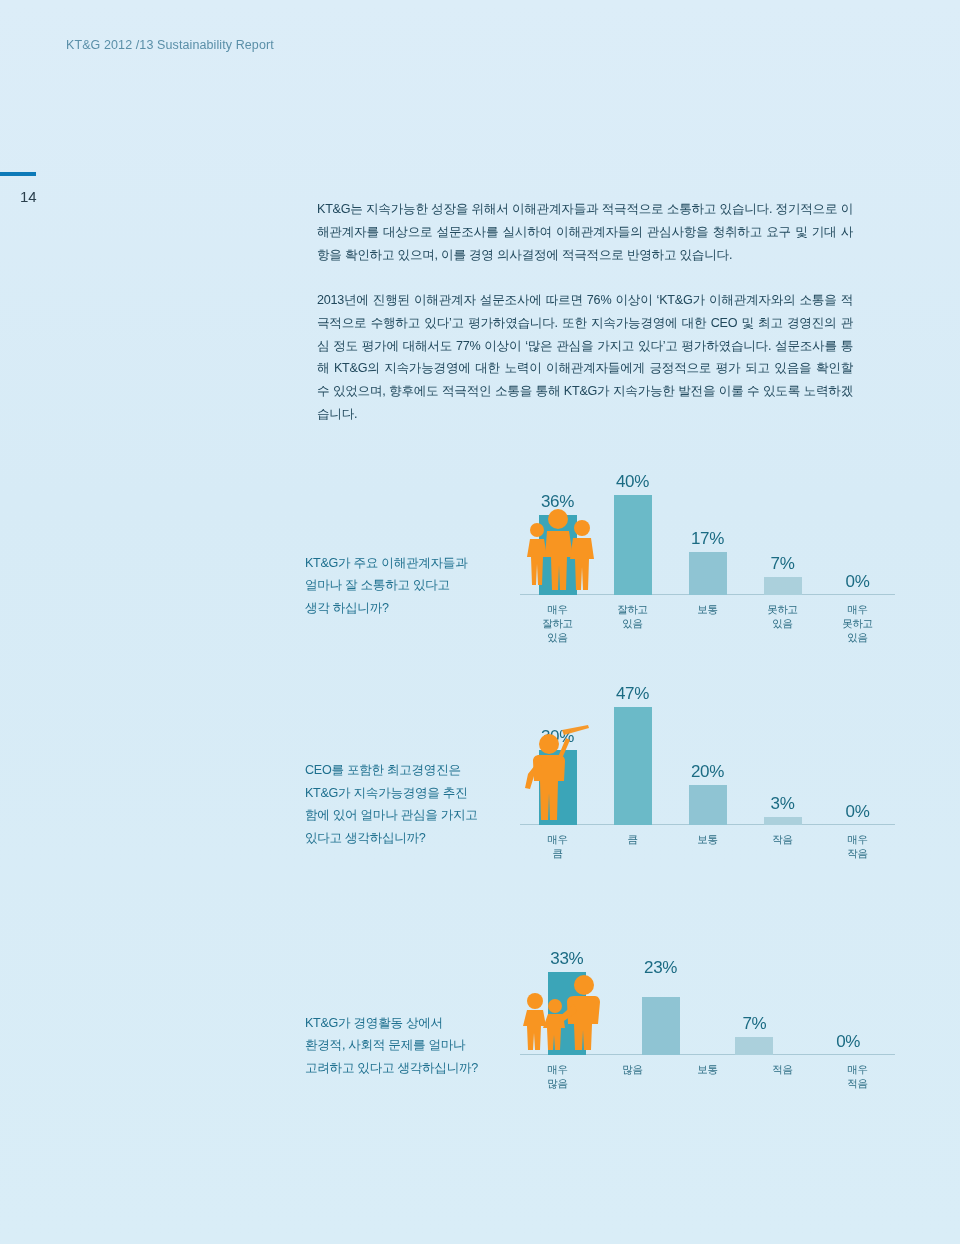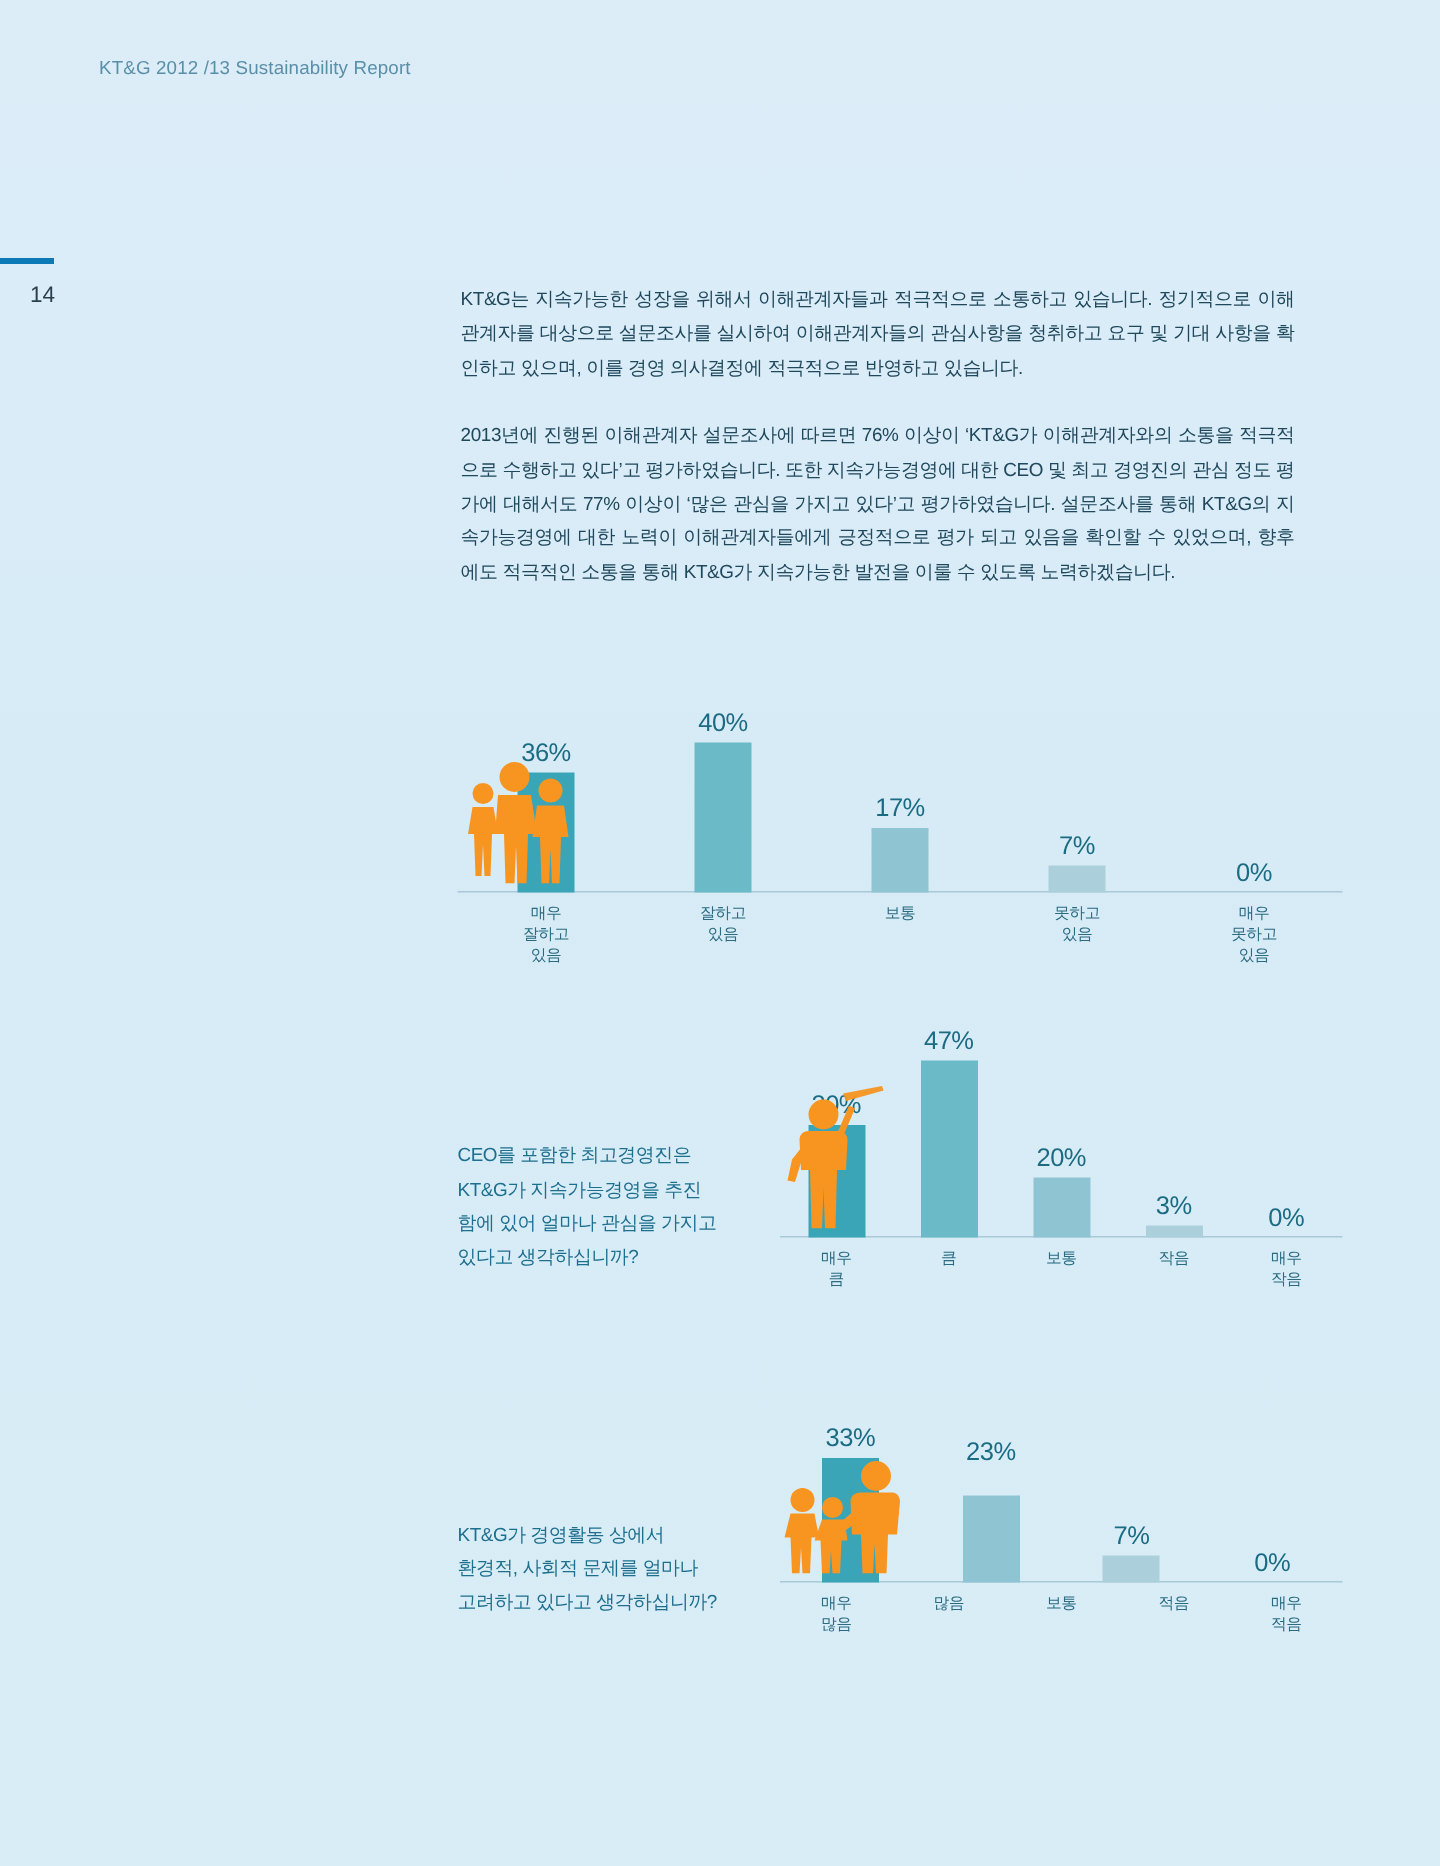--- a/index.html
+++ b/index.html
@@ -61,21 +61,21 @@
     font-size: 15.5px;
     font-weight: 700;
     color: #2f8fb5;
     margin: 0 0 9px 0;
     letter-spacing: -0.2px;
   }
   .body-copy {
     font-size: 12.6px;
     line-height: 1.82;
     color: #20485c;
-    margin: 2px;
+    margin: 12px;
     letter-spacing: -0.25px;
     text-align: justify;
   }
   .body-copy + .body-copy { margin-top: 22px; }
 
   
   .chart-block {
     position: absolute;
     left: 305px;
     width: 590px;
@@ -192,20 +192,25 @@
   <div class="rule"></div>
 
   <div class="folio">14</div>
 
   <div class="content">
     <p class="body-copy">KT&amp;G는 지속가능한 성장을 위해서 이해관계자들과 적극적으로 소통하고 있습니다. 정기적으로 이해관계자를 대상으로 설문조사를 실시하여 이해관계자들의 관심사항을 청취하고 요구 및 기대 사항을 확인하고 있으며, 이를 경영 의사결정에 적극적으로 반영하고 있습니다.</p>
     <p class="body-copy">2013년에 진행된 이해관계자 설문조사에 따르면 76% 이상이 ‘KT&amp;G가 이해관계자와의 소통을 적극적으로 수행하고 있다’고 평가하였습니다. 또한 지속가능경영에 대한 CEO 및 최고 경영진의 관심 정도 평가에 대해서도 77% 이상이 ‘많은 관심을 가지고 있다’고 평가하였습니다. 설문조사를 통해 KT&amp;G의 지속가능경영에 대한 노력이 이해관계자들에게 긍정적으로 평가 되고 있음을 확인할 수 있었으며, 향후에도 적극적인 소통을 통해 KT&amp;G가 지속가능한 발전을 이룰 수 있도록 노력하겠습니다.</p>
   </div>
 
   <div class="chart-block" id="chart-1">
+    <div class="chart-question">
+        <div>KT&amp;G가 주요 이해관계자들과</div>
+        <div>얼마나 잘 소통하고 있다고</div>
+        <div>생각 하십니까?</div>
+      </div>
     <div class="plot">
       <div class="mascot">
         <svg width="76" height="84" viewBox="0 0 76 84" aria-hidden="true">
           <g fill="#f89521">
             <circle cx="15" cy="24" r="7"></circle>
             <path d="M8 33h14l3 18-4 0 -1 28 -4 0 -1-21 -1 21 -4 0 -1-28 -4 0z"></path>
             <circle cx="36" cy="13" r="10"></circle>
             <path d="M25 25h22l4 26-6 0 -1 33 -6 0 -1-25 -1 25 -6 0 -1-33 -6 0z"></path>
             <circle cx="60" cy="22" r="8"></circle>
             <path d="M51 32h18l3 21-5 0 -1 31 -5 0 -1-23 -1 23 -5 0 -1-31 -5 0z"></path>

